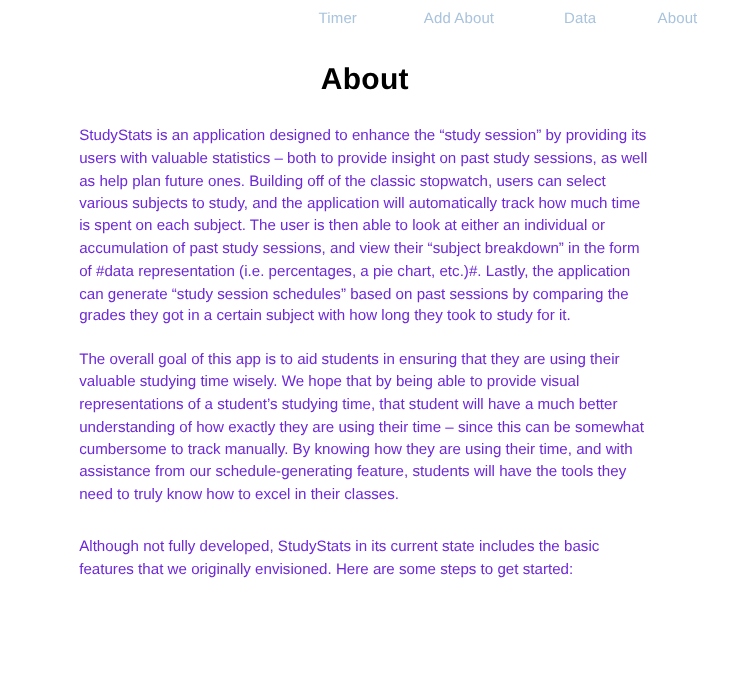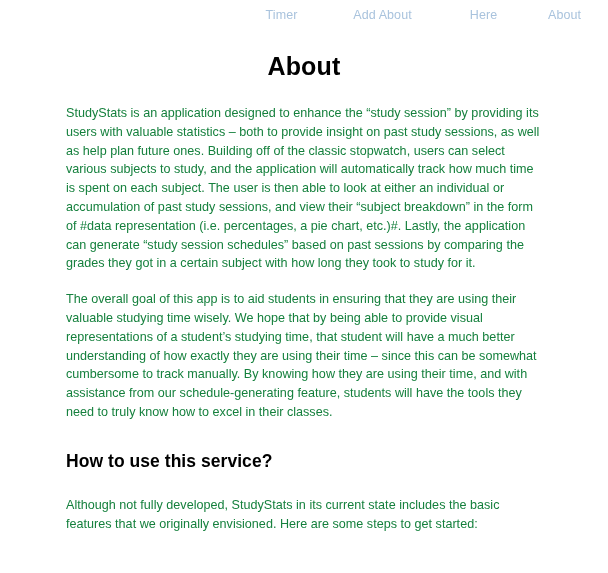--- a/index.html
+++ b/index.html
@@ -77,55 +77,54 @@
     color: #000000;
     margin: 0;
     letter-spacing: 0.05px;
   }
   .sec1-heading { margin-top: 47px; }
   .sec2-heading { margin-top: 29px; }
 
   p.body-text {
     font-size: 12.6px;
     line-height: 18.8px;
-    color: #15803d;
+    color: #6d28d9;
     margin: 0;
     text-align: left;
     letter-spacing: 0.01px;
   }
   p.p-first { margin-top: 23px; }
   p.p-next  { margin-top: 17px; }
   p.p-intro { margin-top: 24px; }
 </style>
 </head>
 <body>
 
 <div class="navbar">
   <nav class="nav-links">
     <div class="nav-item">
       <a class="nav-link">Timer</a>
     </div>
     <div class="nav-item">
       <a class="nav-link">Add About</a>
     </div>
     <div class="nav-item">
-      <a class="nav-link">Here</a>
+      <a class="nav-link">Data</a>
     </div>
     <div class="nav-item nav-item-last">
       <a class="nav-link">About</a>
     </div>
   </nav>
 </div>
 
 <h1 class="page-title">About</h1>
 
 <main class="content">
 
 
   <p class="body-text p-first">StudyStats is an application designed to enhance the “study session” by providing its users with valuable statistics – both to provide insight on past study sessions, as well as help plan future ones. Building off of the classic stopwatch, users can select various subjects to study, and the application will automatically track how much time is spent on each subject. The user is then able to look at either an individual or accumulation of past study sessions, and view their “subject breakdown” in the form of #data representation (i.e. percentages, a pie chart, etc.)#. Lastly, the application can generate “study session schedules” based on past sessions by comparing the grades they got in a certain subject with how long they took to study for it.</p>
 
   <p class="body-text p-next">The overall goal of this app is to aid students in ensuring that they are using their valuable studying time wisely. We hope that by being able to provide visual representations of a student’s studying time, that student will have a much better understanding of how exactly they are using their time – since this can be somewhat cumbersome to track manually. By knowing how they are using their time, and with assistance from our schedule-generating feature, students will have the tools they need to truly know how to excel in their classes.</p>
 
-  <h2 class="section-heading sec2-heading">How to use this service?</h2>
 
   <p class="body-text p-intro">Although not fully developed, StudyStats in its current state includes the basic features that we originally envisioned. Here are some steps to get started:</p>
 
 </main>
 
 </body></html>

